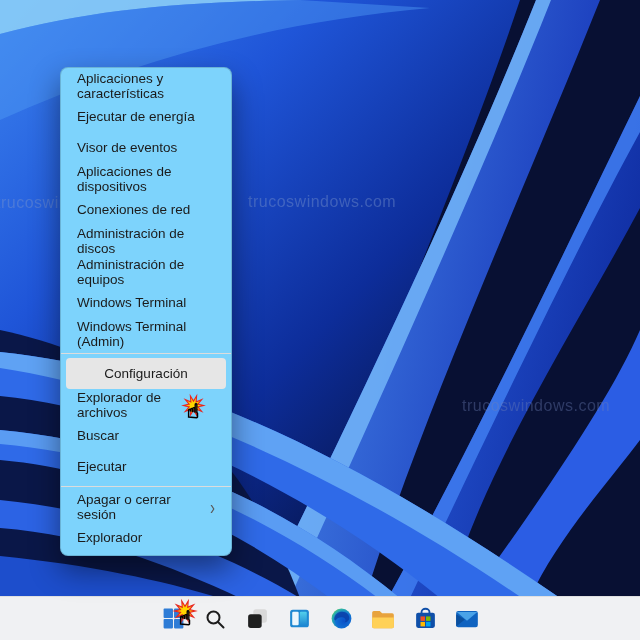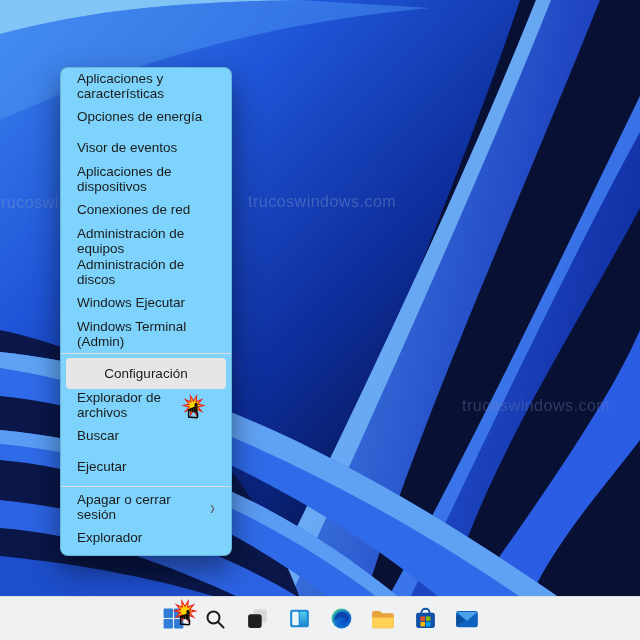--- a/index.html
+++ b/index.html
@@ -77,39 +77,39 @@
 
   <div class="watermark wm1">trucoswindows.com</div>
   <div class="watermark wm2">trucoswindows.com</div>
   <div class="watermark wm3">trucoswindows.com</div>
 
   <div class="menu" id="menu">
       <div class="menu-item">
         <span>Aplicaciones y características</span>
       </div>
       <div class="menu-item">
-        <span>Opciones de energía</span>
+        <span>Ejecutar de energía</span>
       </div>
       <div class="menu-item">
         <span>Visor de eventos</span>
       </div>
       <div class="menu-item">
         <span>Aplicaciones de dispositivos</span>
       </div>
       <div class="menu-item">
         <span>Conexiones de red</span>
       </div>
       <div class="menu-item">
+        <span>Administración de discos</span>
+      </div>
+      <div class="menu-item">
         <span>Administración de equipos</span>
       </div>
       <div class="menu-item">
-        <span>Administración de discos</span>
-      </div>
-      <div class="menu-item">
-        <span>Windows Ejecutar</span>
+        <span>Windows Terminal</span>
       </div>
       <div class="menu-item">
         <span>Windows Terminal (Admin)</span>
       </div>
       <div class="menu-sep"></div>
       <div class="menu-item hl">
         <span>Configuración</span>
       </div>
       <div class="menu-item">
         <span>Explorador de archivos</span>

